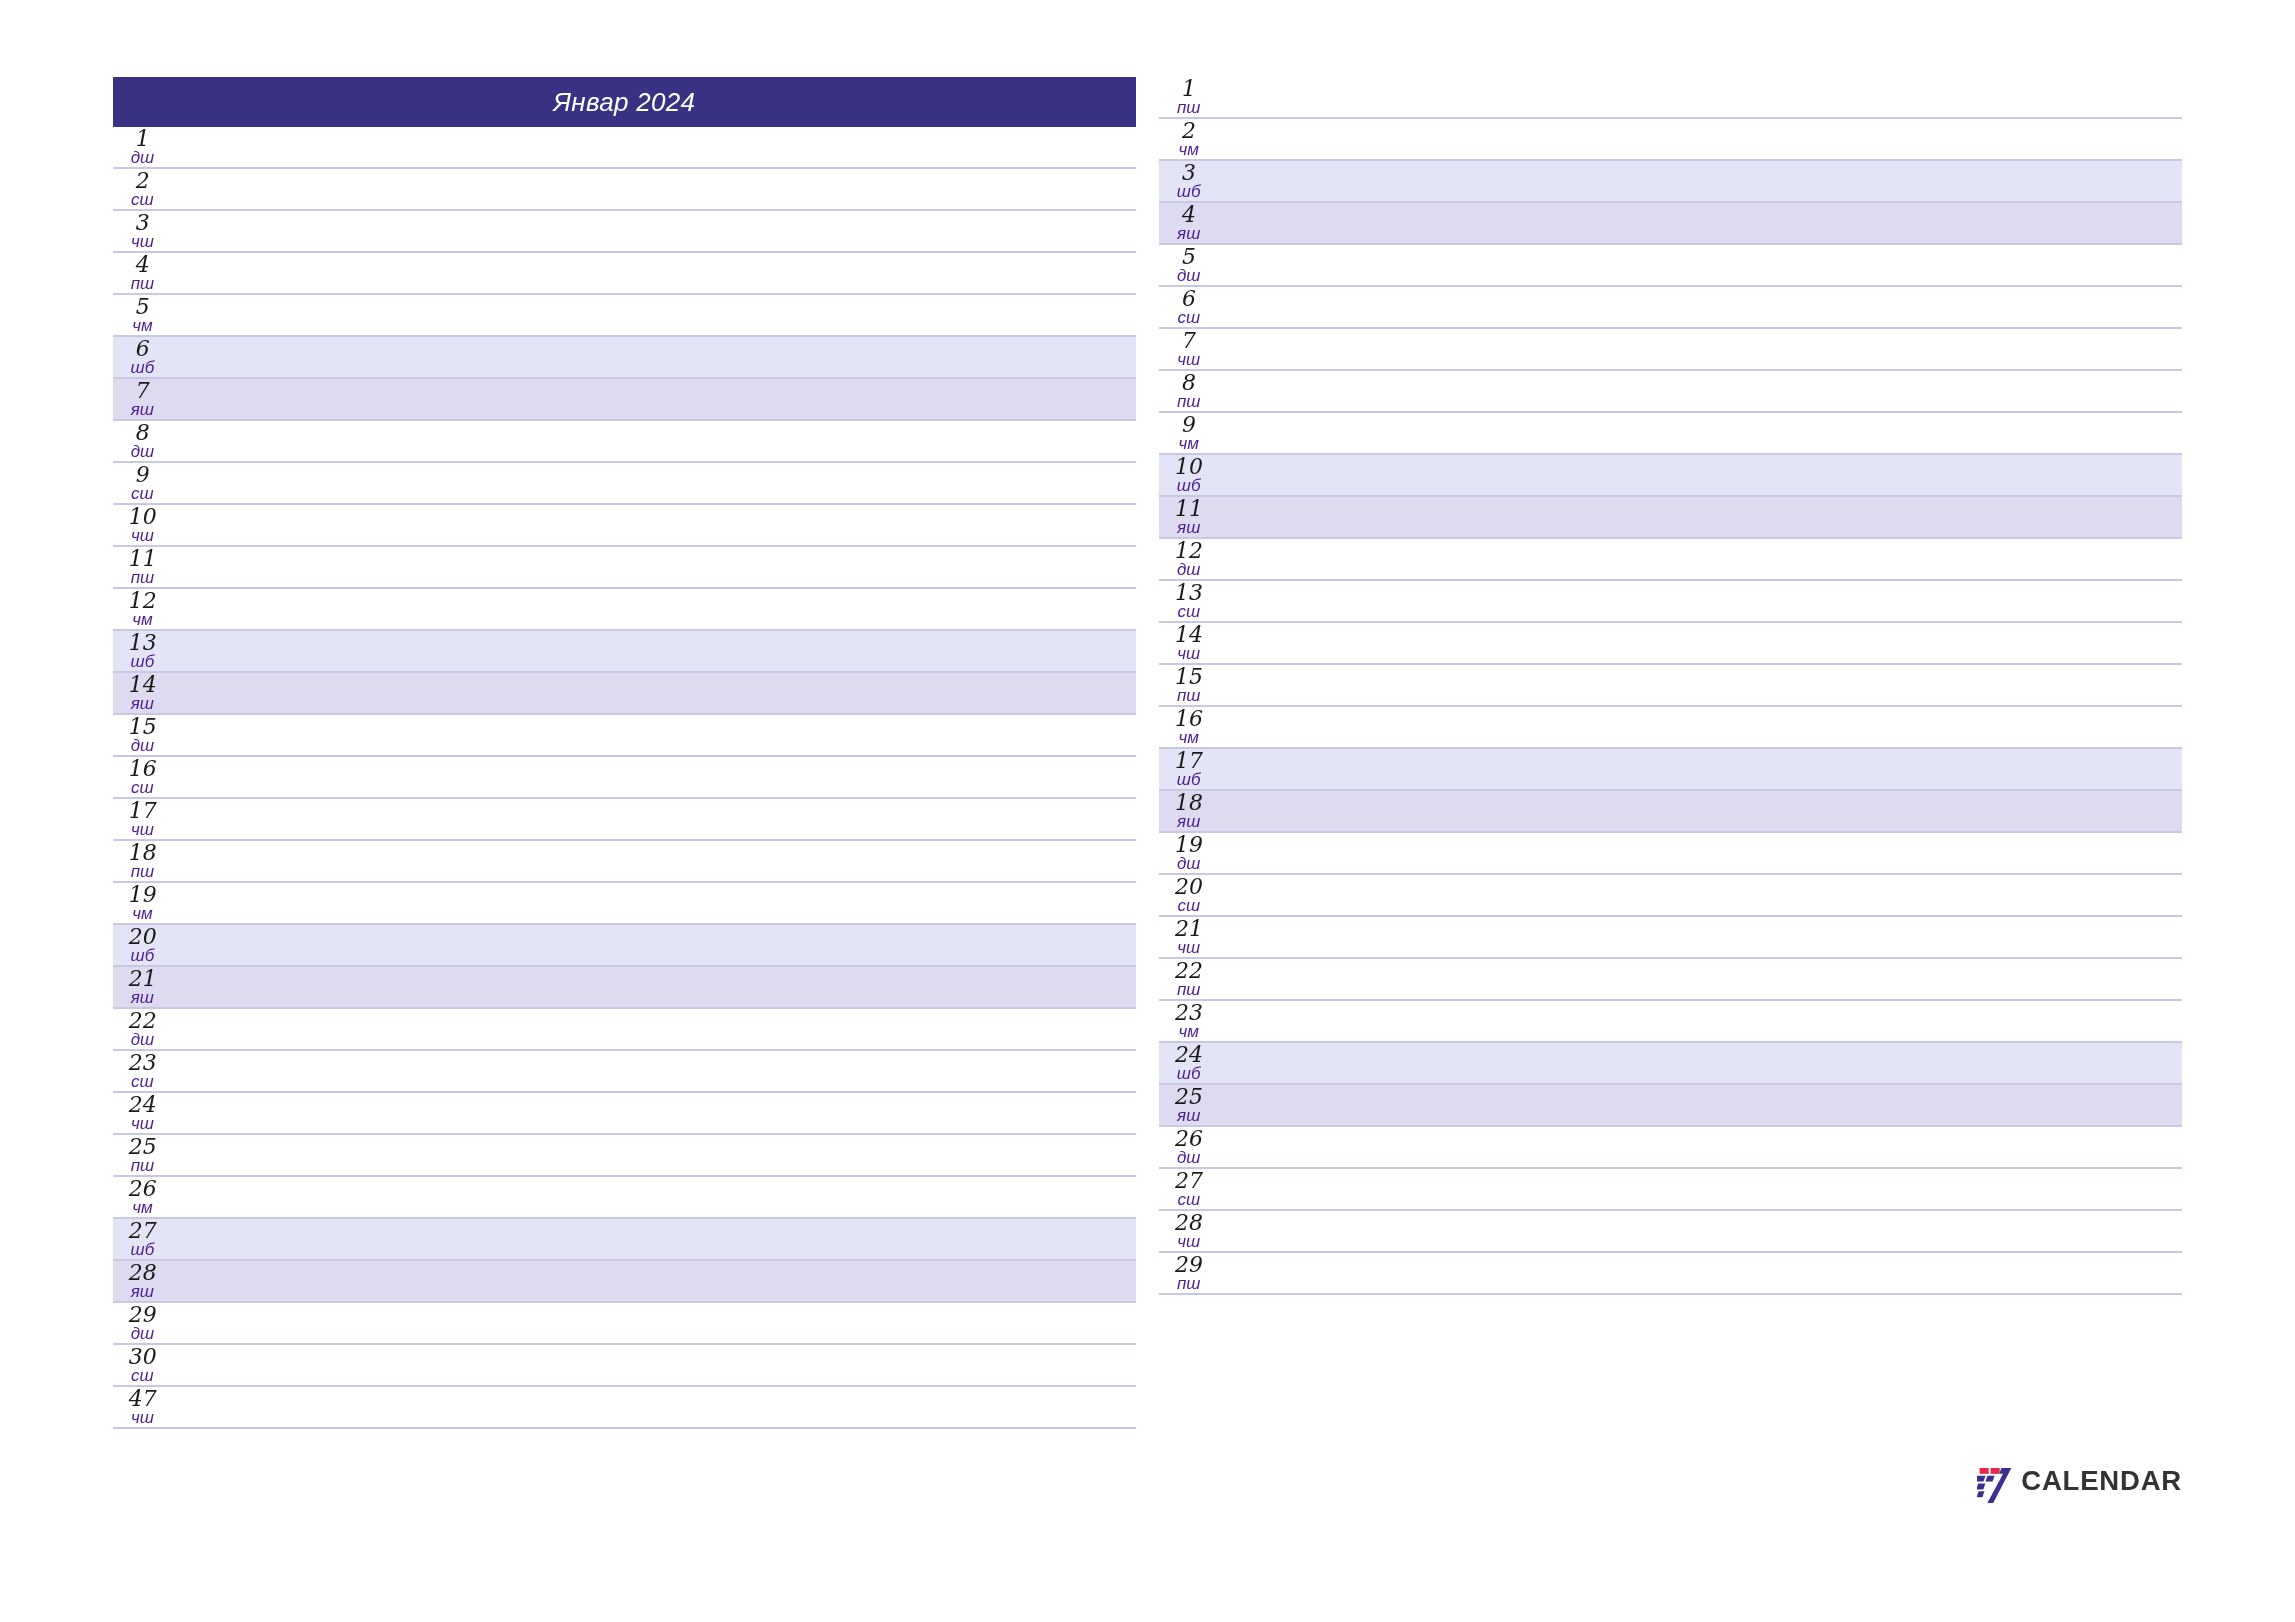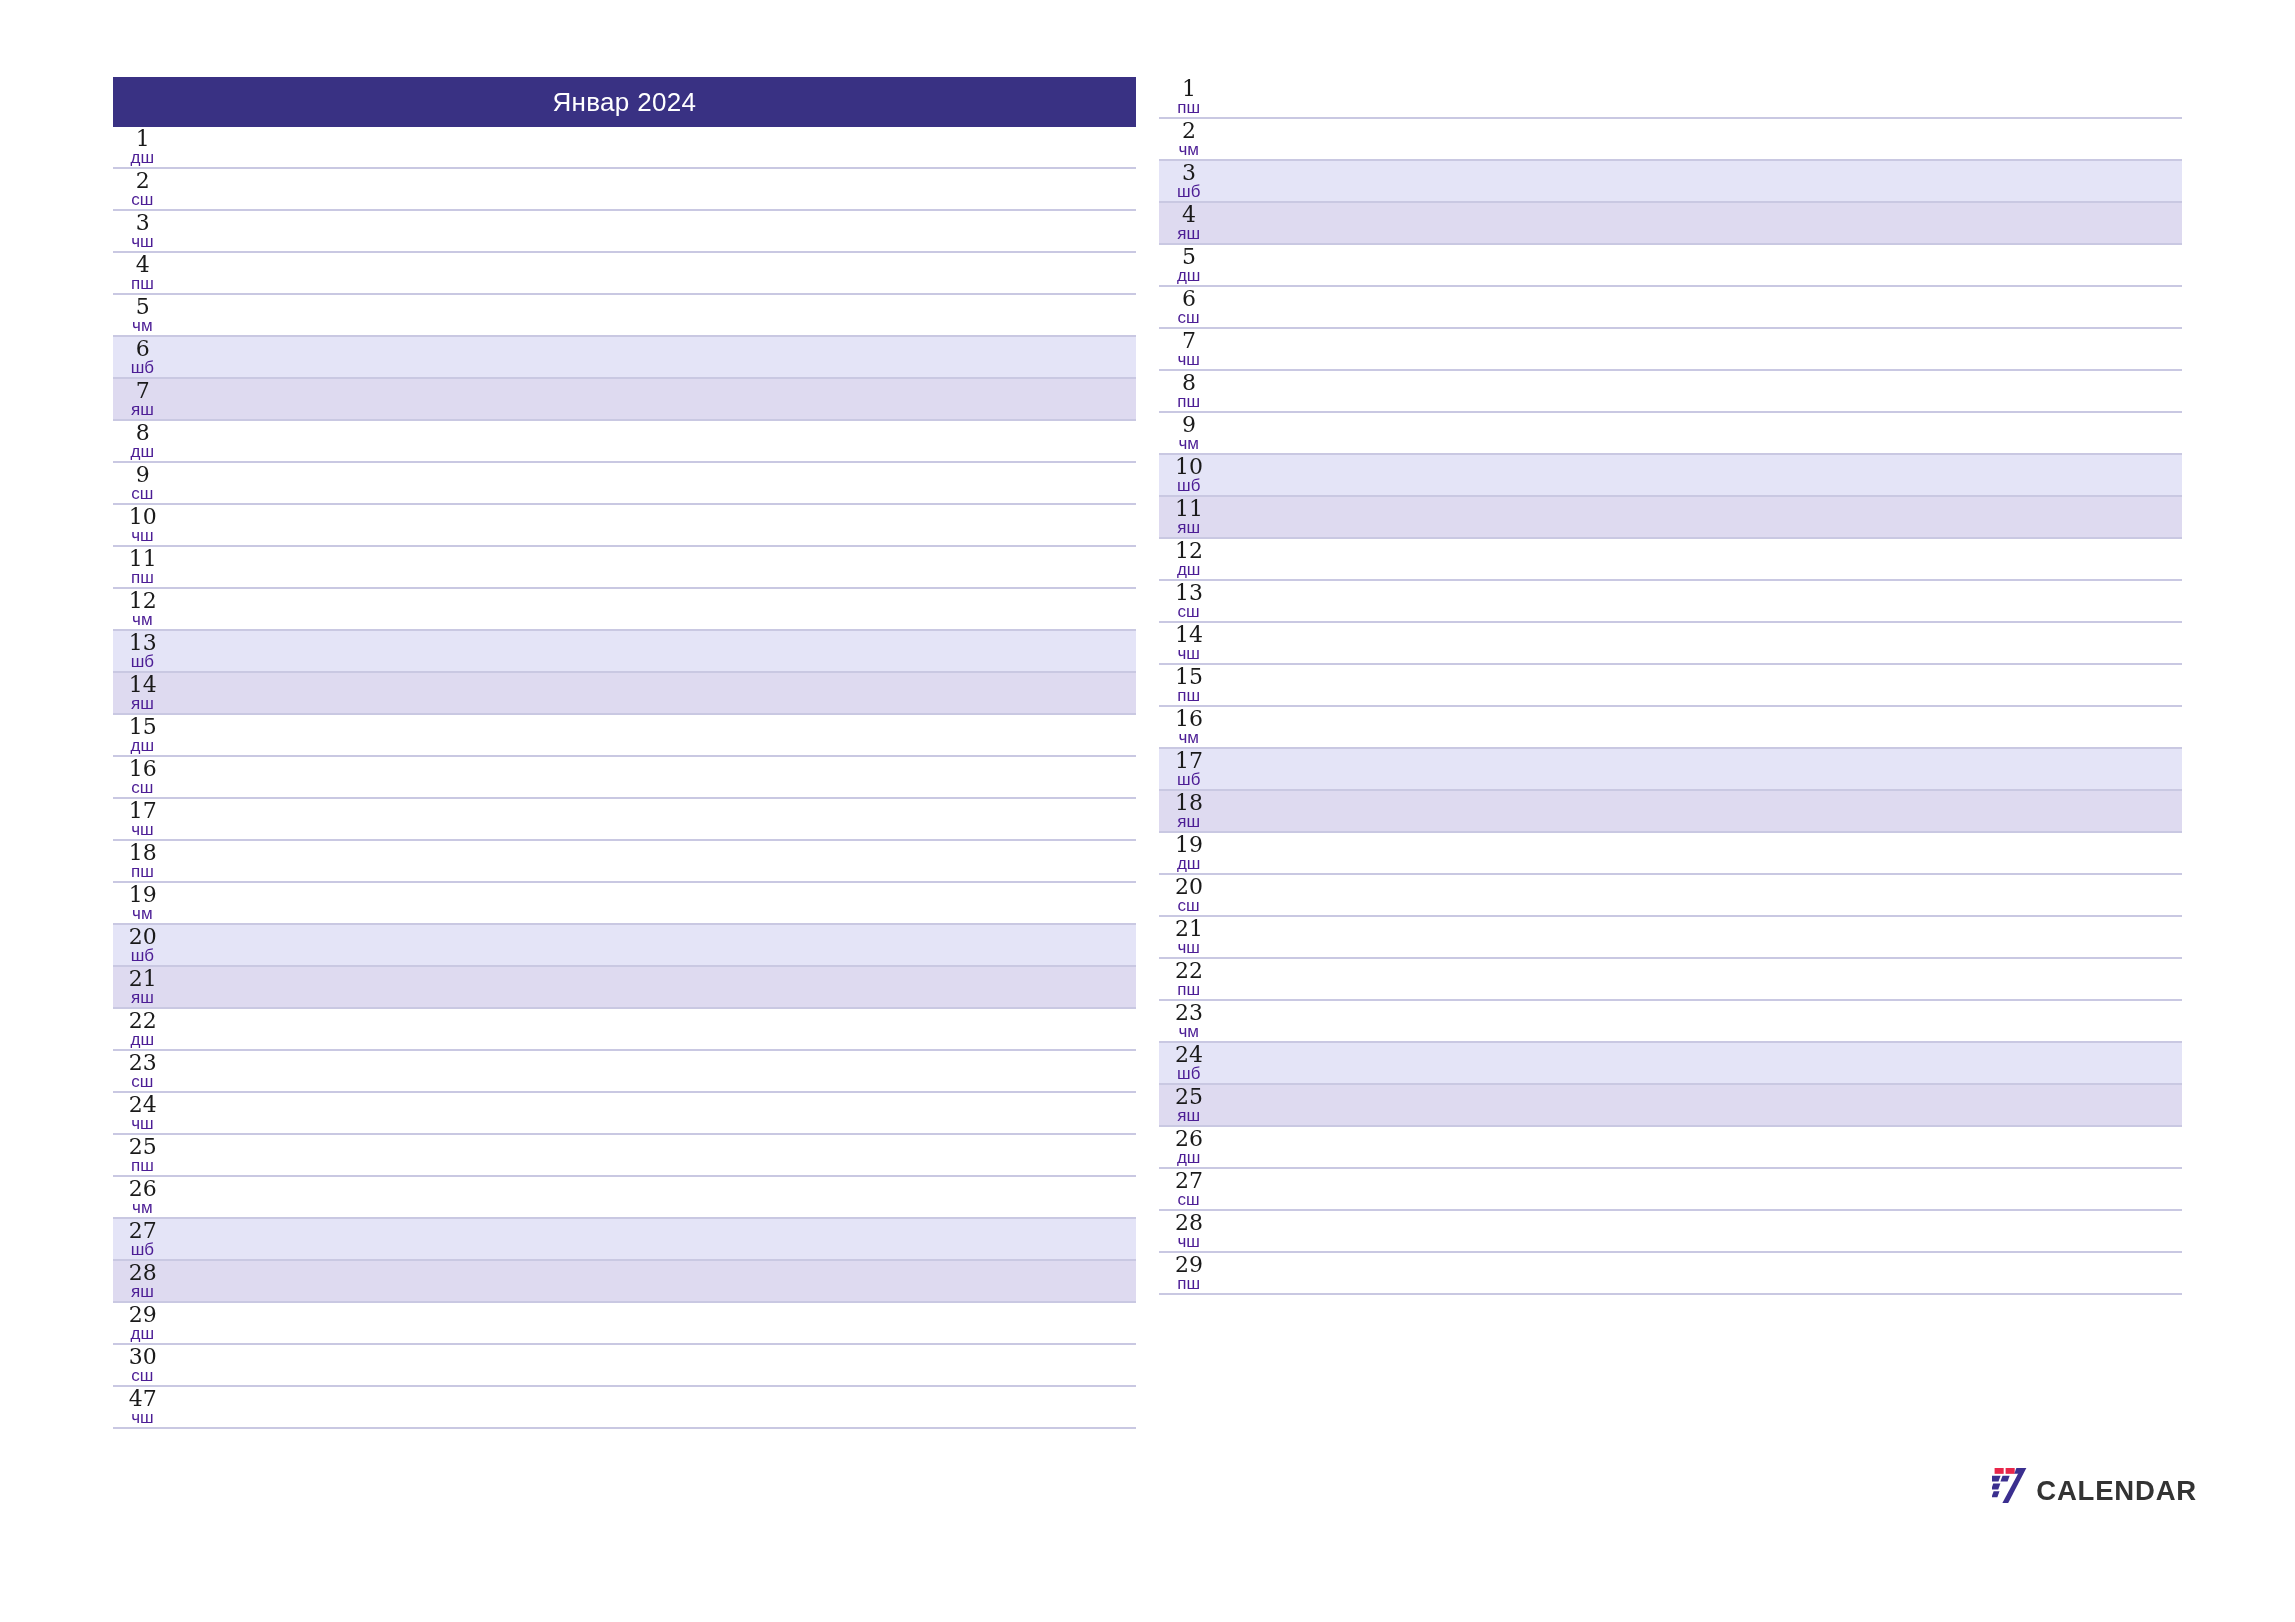--- a/index.html
+++ b/index.html
@@ -27,20 +27,21 @@
     flex-direction: row;
     gap: 23.6px;
     width: 100%;
   }
 
   .month-col {
     flex: 1 1 0;
     min-width: 0;
     display: flex;
     flex-direction: column;
+    font-style: italic;
   }
 
   .month-header {
     background: #393183;
     color: #ffffff;
     text-align: center;
     font-family: "Liberation Sans", "DejaVu Sans", sans-serif;
     font-size: 26px;
     font-weight: 400;
     line-height: 1;
@@ -91,24 +92,24 @@
   .writing-area {
     position: absolute;
     left: 56px;
     right: 0;
     top: 0;
     bottom: 0;
   }
 
   .logo {
     position: absolute;
-    right: 98px;
+    right: 113px;
     bottom: 119px;
     display: flex;
-    align-items: flex-end;
+    align-items: flex-start;
     gap: 9.2px;
   }
   .logo-mark {
     display: block;
     width: 35px;
     height: 37px;
   }
   .logo-text {
     font-family: "Liberation Sans", "DejaVu Sans", sans-serif;
     font-size: 27.5px;

